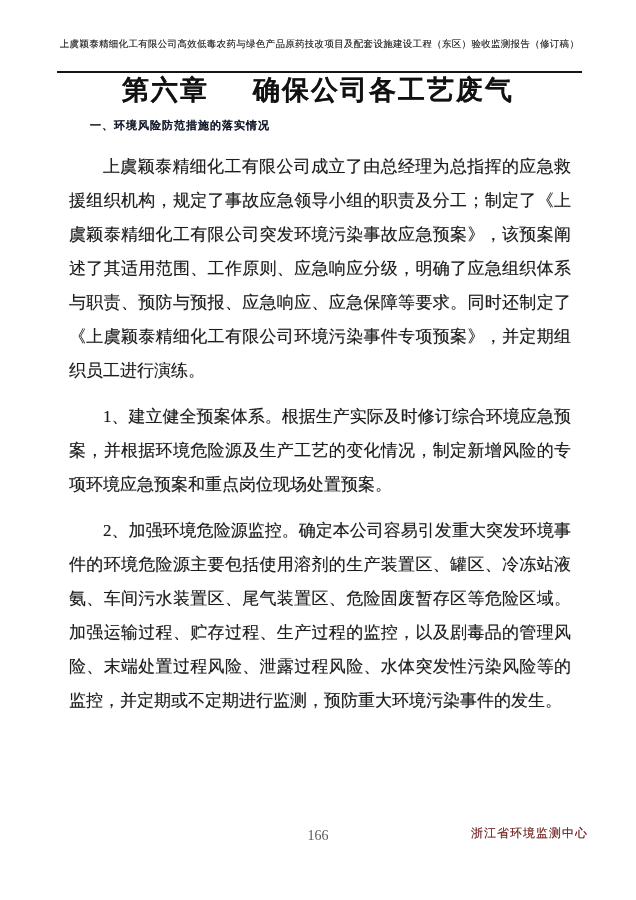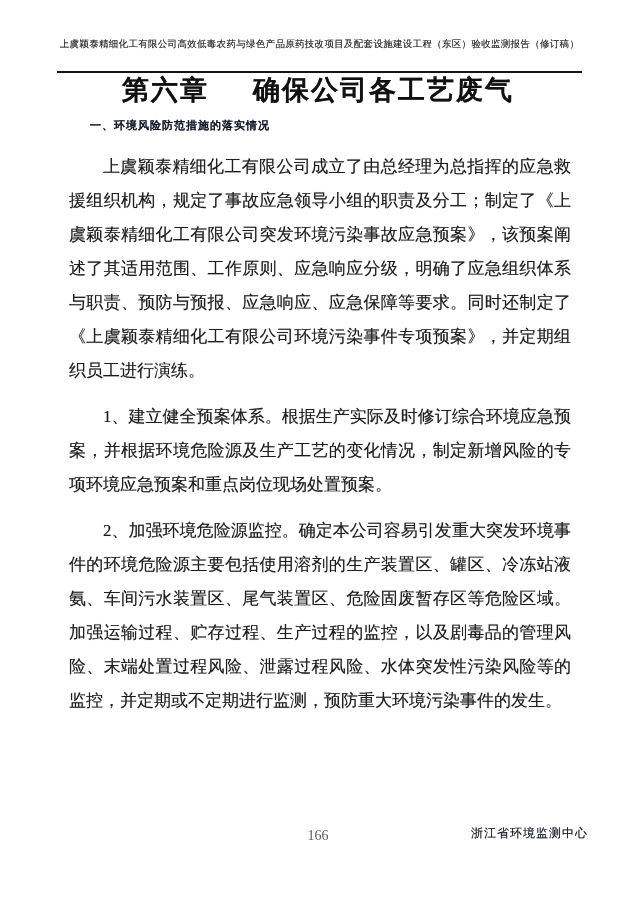--- a/index.html
+++ b/index.html
@@ -88,21 +88,21 @@
     width: 636px;
     text-align: center;
     font-size: 14px;
     color: #5a5a5a;
   }
   .footer-agency {
     position: absolute;
     top: 825px;
     right: 48px;
     font-size: 12px;
-    color: #0f172a;
+    color: #7f1d1d;
     letter-spacing: 1px;
     text-shadow: 0 0 0.6px rgba(30,30,30,0.5);
   }
 </style>
 </head>
 <body>
 
 <div class="page">
 
   <div class="running-header">上虞颖泰精细化工有限公司高效低毒农药与绿色产品原药技改项目及配套设施建设工程（东区）验收监测报告（修订稿）</div>

